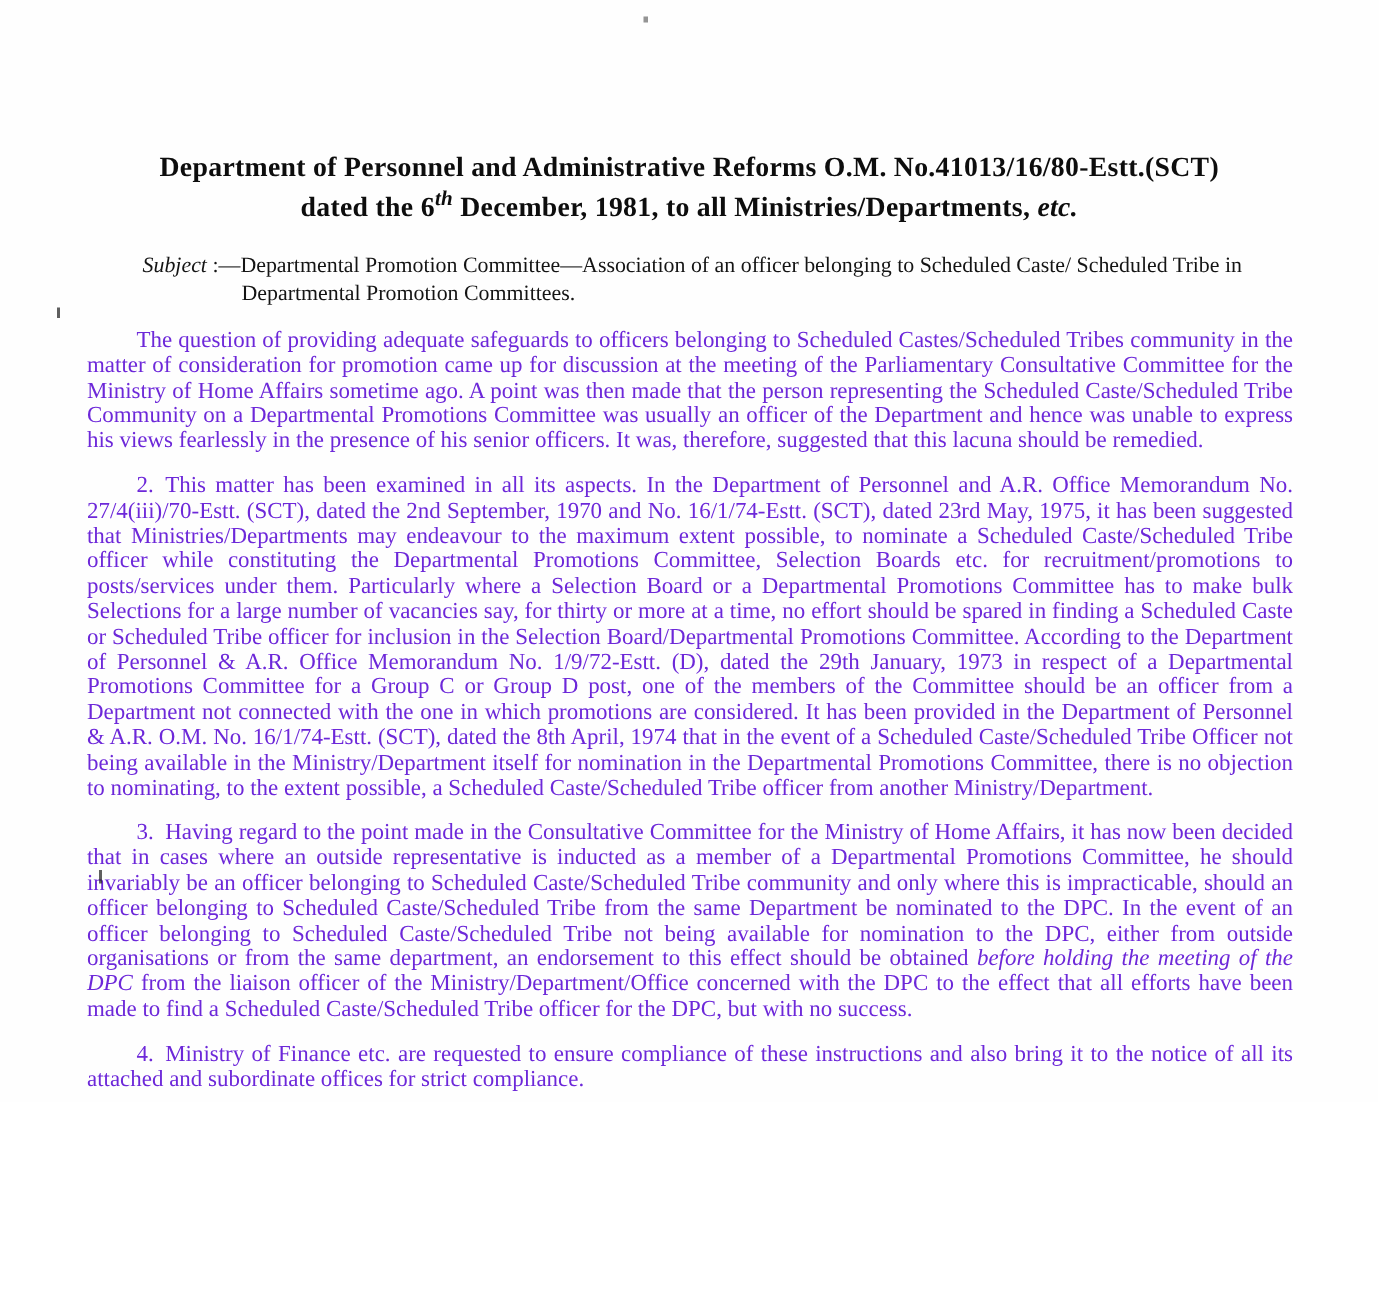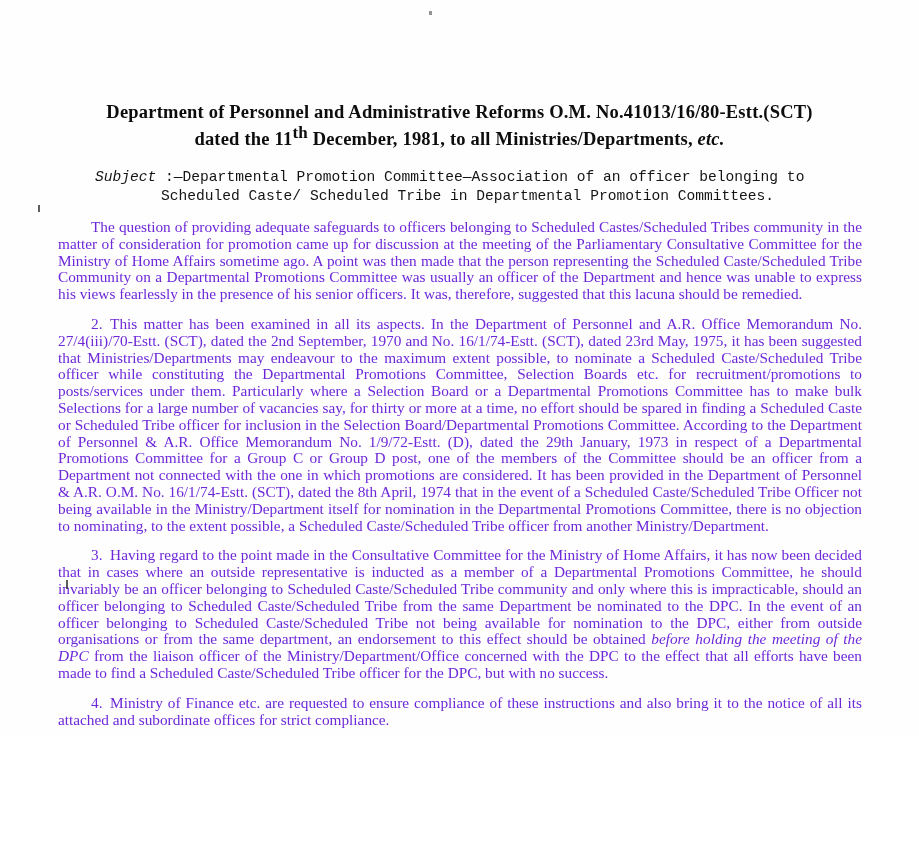--- a/index.html
+++ b/index.html
@@ -19,40 +19,40 @@
   .doc-title {
     padding-top: 99px;
     text-align: center;
     font-weight: bold;
     font-size: 18.5px;
     line-height: 27px;
     letter-spacing: 0.2px;
     color: #0d0d0d;
   }
   .doc-title sup {
-    font-size: 17px;
+    font-size: 14px;
     line-height: 0;
     vertical-align: super;
     font-weight: bold;
+    font-style: italic;
   }
   .doc-title em {
     font-style: italic;
     font-weight: bold;
     text-align: center;
   }
   .subject-block {
     margin: 15px 0 0 95px;
     width: 702px;
     font-size: 14.6px;
     line-height: 19px;
     padding-left: 66px;
     text-indent: -66px;
     text-align: left;
     color: #141414;
-    font-family: Liberation Mono, monospace;
   }
   .subject-block em {
     font-style: italic;
   }
   .body-para {
     margin: 13px 57px 0 58px;
     font-size: 15.3px;
     line-height: 16.8px;
     text-align: justify;
     text-indent: 33px;
@@ -74,21 +74,21 @@
 <body>
 
 <div class="page">
 
   <span class="speck speck-dot"></span>
   <span class="speck speck-tick-1"></span>
   <span class="speck speck-tick-2"></span>
 
   <div class="doc-title">
     <div>Department of Personnel and Administrative Reforms O.M. No.41013/16/80-Estt.(SCT)</div>
-    <div><span>dated the 11</span><sup>th</sup><span> December, 1981, to all Ministries/Departments, </span><em>etc.</em></div>
+    <div><span>dated the 6</span><sup>th</sup><span> December, 1981, to all Ministries/Departments, </span><em>etc.</em></div>
   </div>
 
   <div class="subject-block"><em>Subject</em><span> :—</span><span>Departmental Promotion Committee—Association of an officer belonging to Scheduled Caste/ Scheduled Tribe in Departmental Promotion Committees.</span></div>
 
   <p class="body-para"><span>The question of providing adequate safeguards to officers belonging to Scheduled Castes/Scheduled Tribes community in the matter of consideration for promotion came up for discussion at the meeting of the Parliamentary Consultative Committee for the Ministry of Home Affairs sometime ago. A point was then made that the person representing the Scheduled Caste/Scheduled Tribe Community on a Departmental Promotions Committee was usually an officer of the Department and hence was unable to express his views fearlessly in the presence of his senior officers. It was, therefore, suggested that this lacuna should be remedied.</span></p>
 
   <p class="body-para"><span>2. This matter has been examined in all its aspects. In the Department of Personnel and A.R. Office Memorandum No. 27/4(iii)/70-Estt. (SCT), dated the 2nd September, 1970 and No. 16/1/74-Estt. (SCT), dated 23rd May, 1975, it has been suggested that Ministries/Departments may endeavour to the maximum extent possible, to nominate a Scheduled Caste/Scheduled Tribe officer while constituting the Departmental Promotions Committee, Selection Boards etc. for recruitment/promotions to posts/services under them. Particularly where a Selection Board or a Departmental Promotions Committee has to make bulk Selections for a large number of vacancies say, for thirty or more at a time, no effort should be spared in finding a Scheduled Caste or Scheduled Tribe officer for inclusion in the Selection Board/Departmental Promotions Committee. According to the Department of Personnel &amp; A.R. Office Memorandum No. 1/9/72-Estt. (D), dated the 29th January, 1973 in respect of a Departmental Promotions Committee for a Group C or Group D post, one of the members of the Committee should be an officer from a Department not connected with the one in which promotions are considered. It has been provided in the Department of Personnel &amp; A.R. O.M. No. 16/1/74-Estt. (SCT), dated the 8th April, 1974 that in the event of a Scheduled Caste/Scheduled Tribe Officer not being available in the Ministry/Department itself for nomination in the Departmental Promotions Committee, there is no objection to nominating, to the extent possible, a Scheduled Caste/Scheduled Tribe officer from another Ministry/Department.</span></p>
 
   <p class="body-para"><span>3. Having regard to the point made in the Consultative Committee for the Ministry of Home Affairs, it has now been decided that in cases where an outside representative is inducted as a member of a Departmental Promotions Committee, he should invariably be an officer belonging to Scheduled Caste/Scheduled Tribe community and only where this is impracticable, should an officer belonging to Scheduled Caste/Scheduled Tribe from the same Department be nominated to the DPC. In the event of an officer belonging to Scheduled Caste/Scheduled Tribe not being available for nomination to the DPC, either from outside organisations or from the same department, an endorsement to this effect should be obtained </span><em>before holding the meeting of the DPC</em><span> from the liaison officer of the Ministry/Department/Office concerned with the DPC to the effect that all efforts have been made to find a Scheduled Caste/Scheduled Tribe officer for the DPC, but with no success.</span></p>
 

